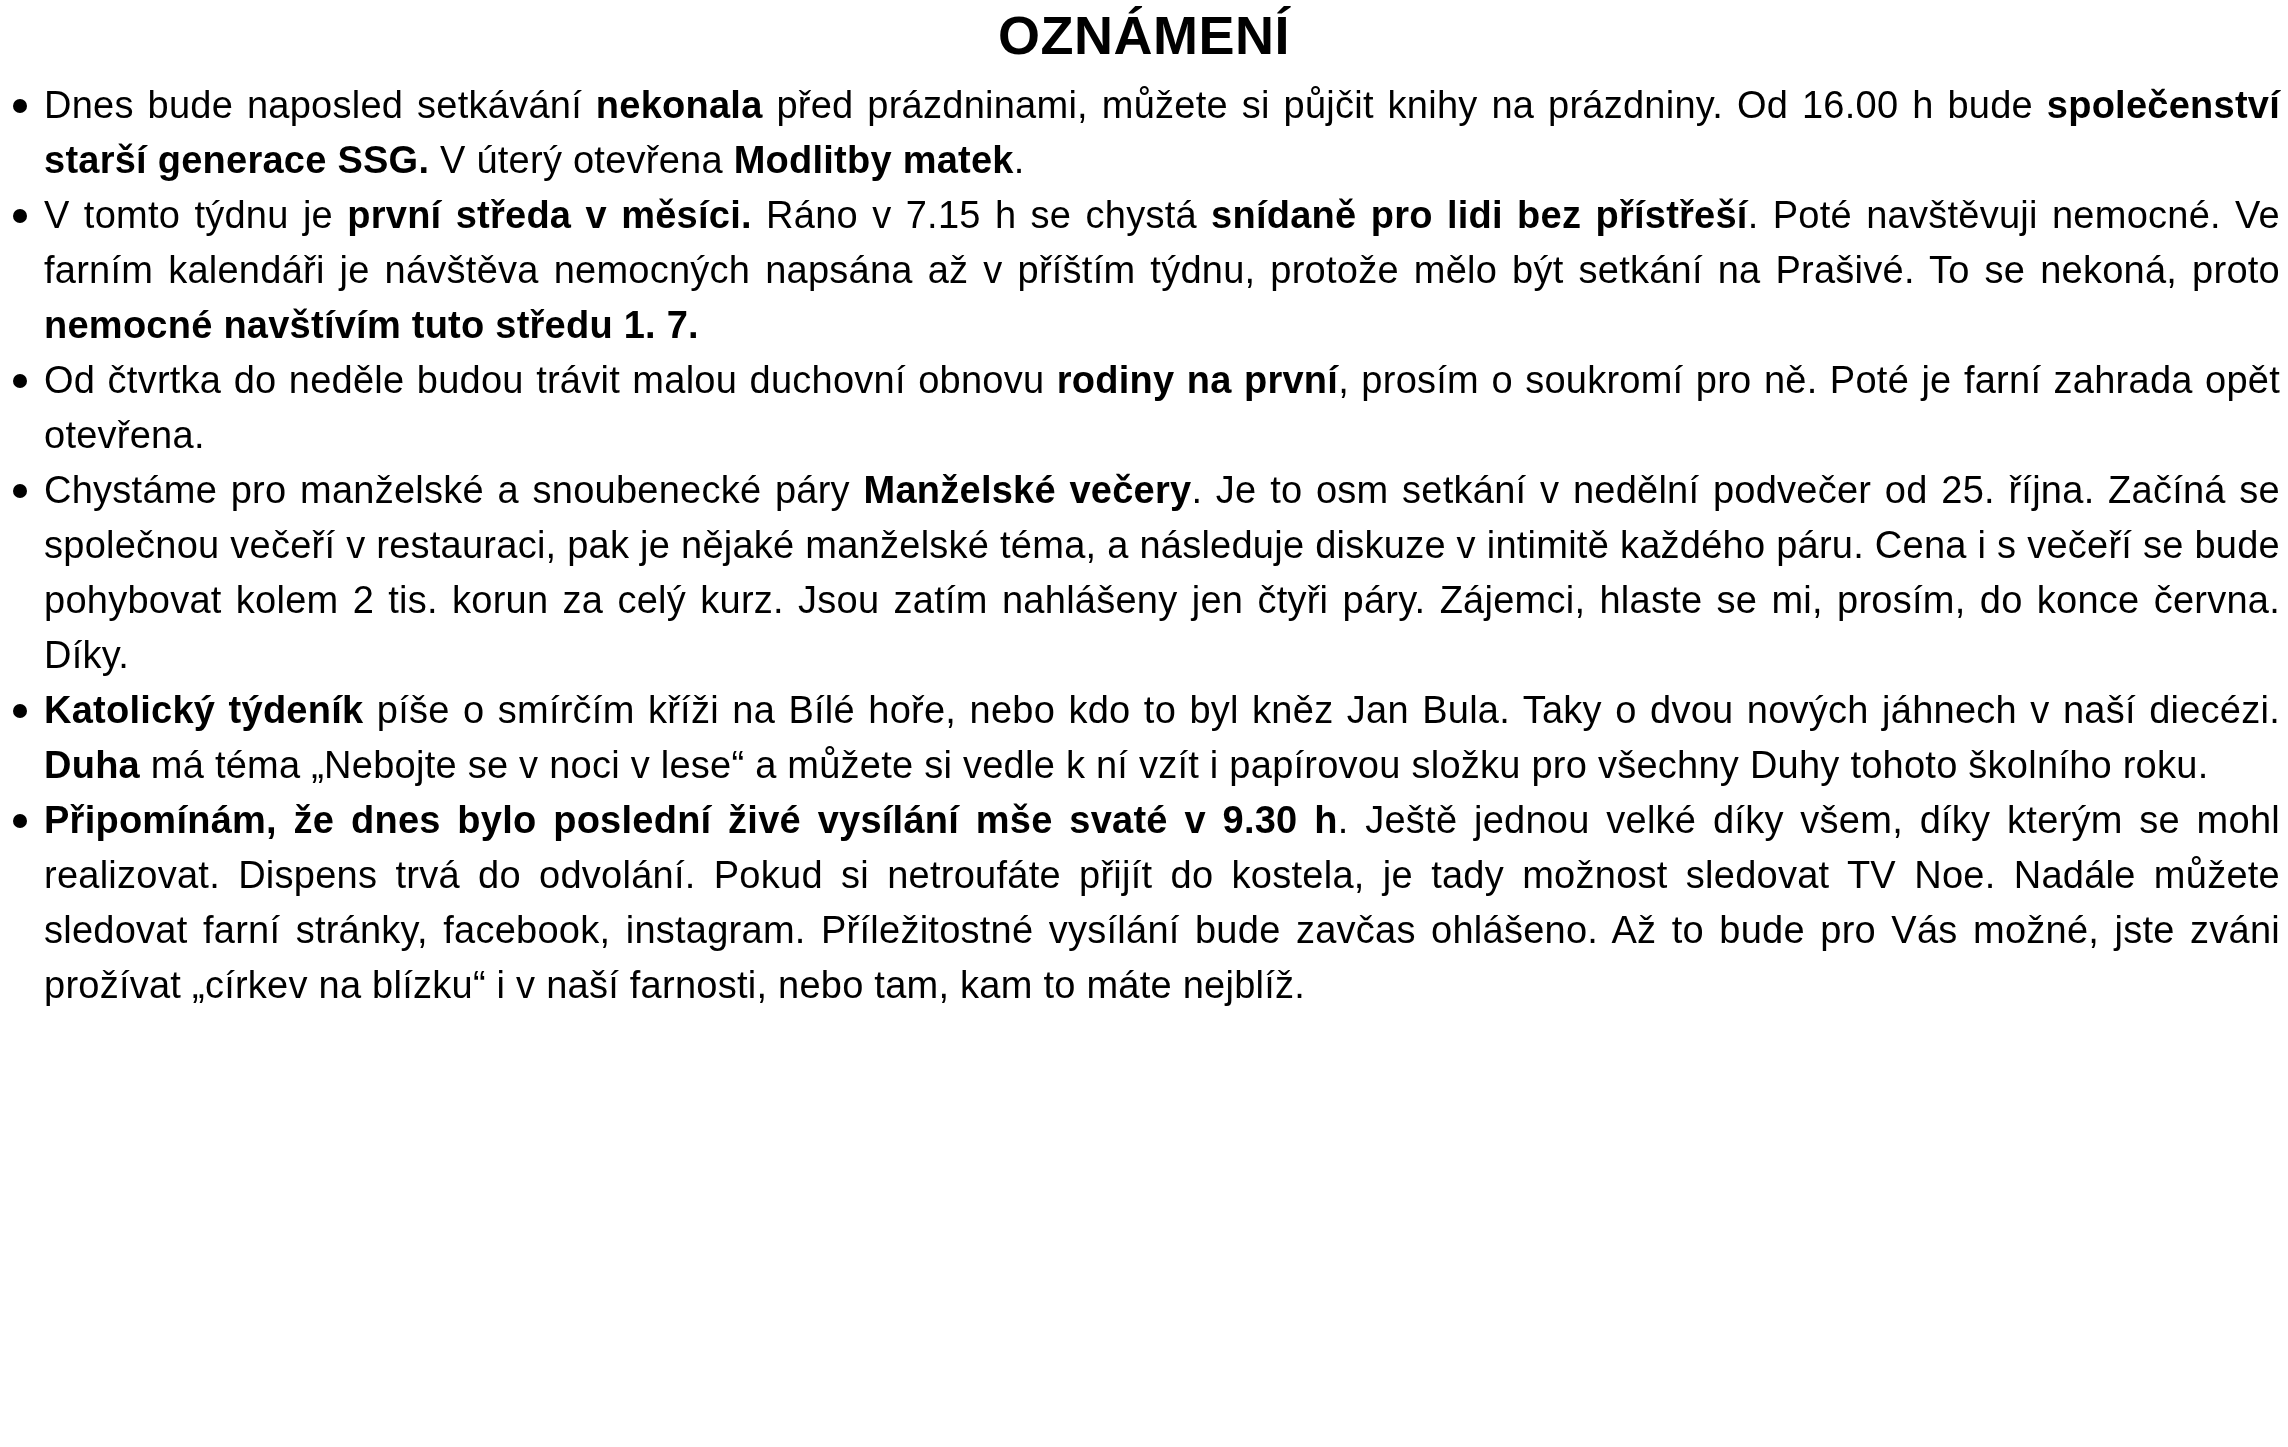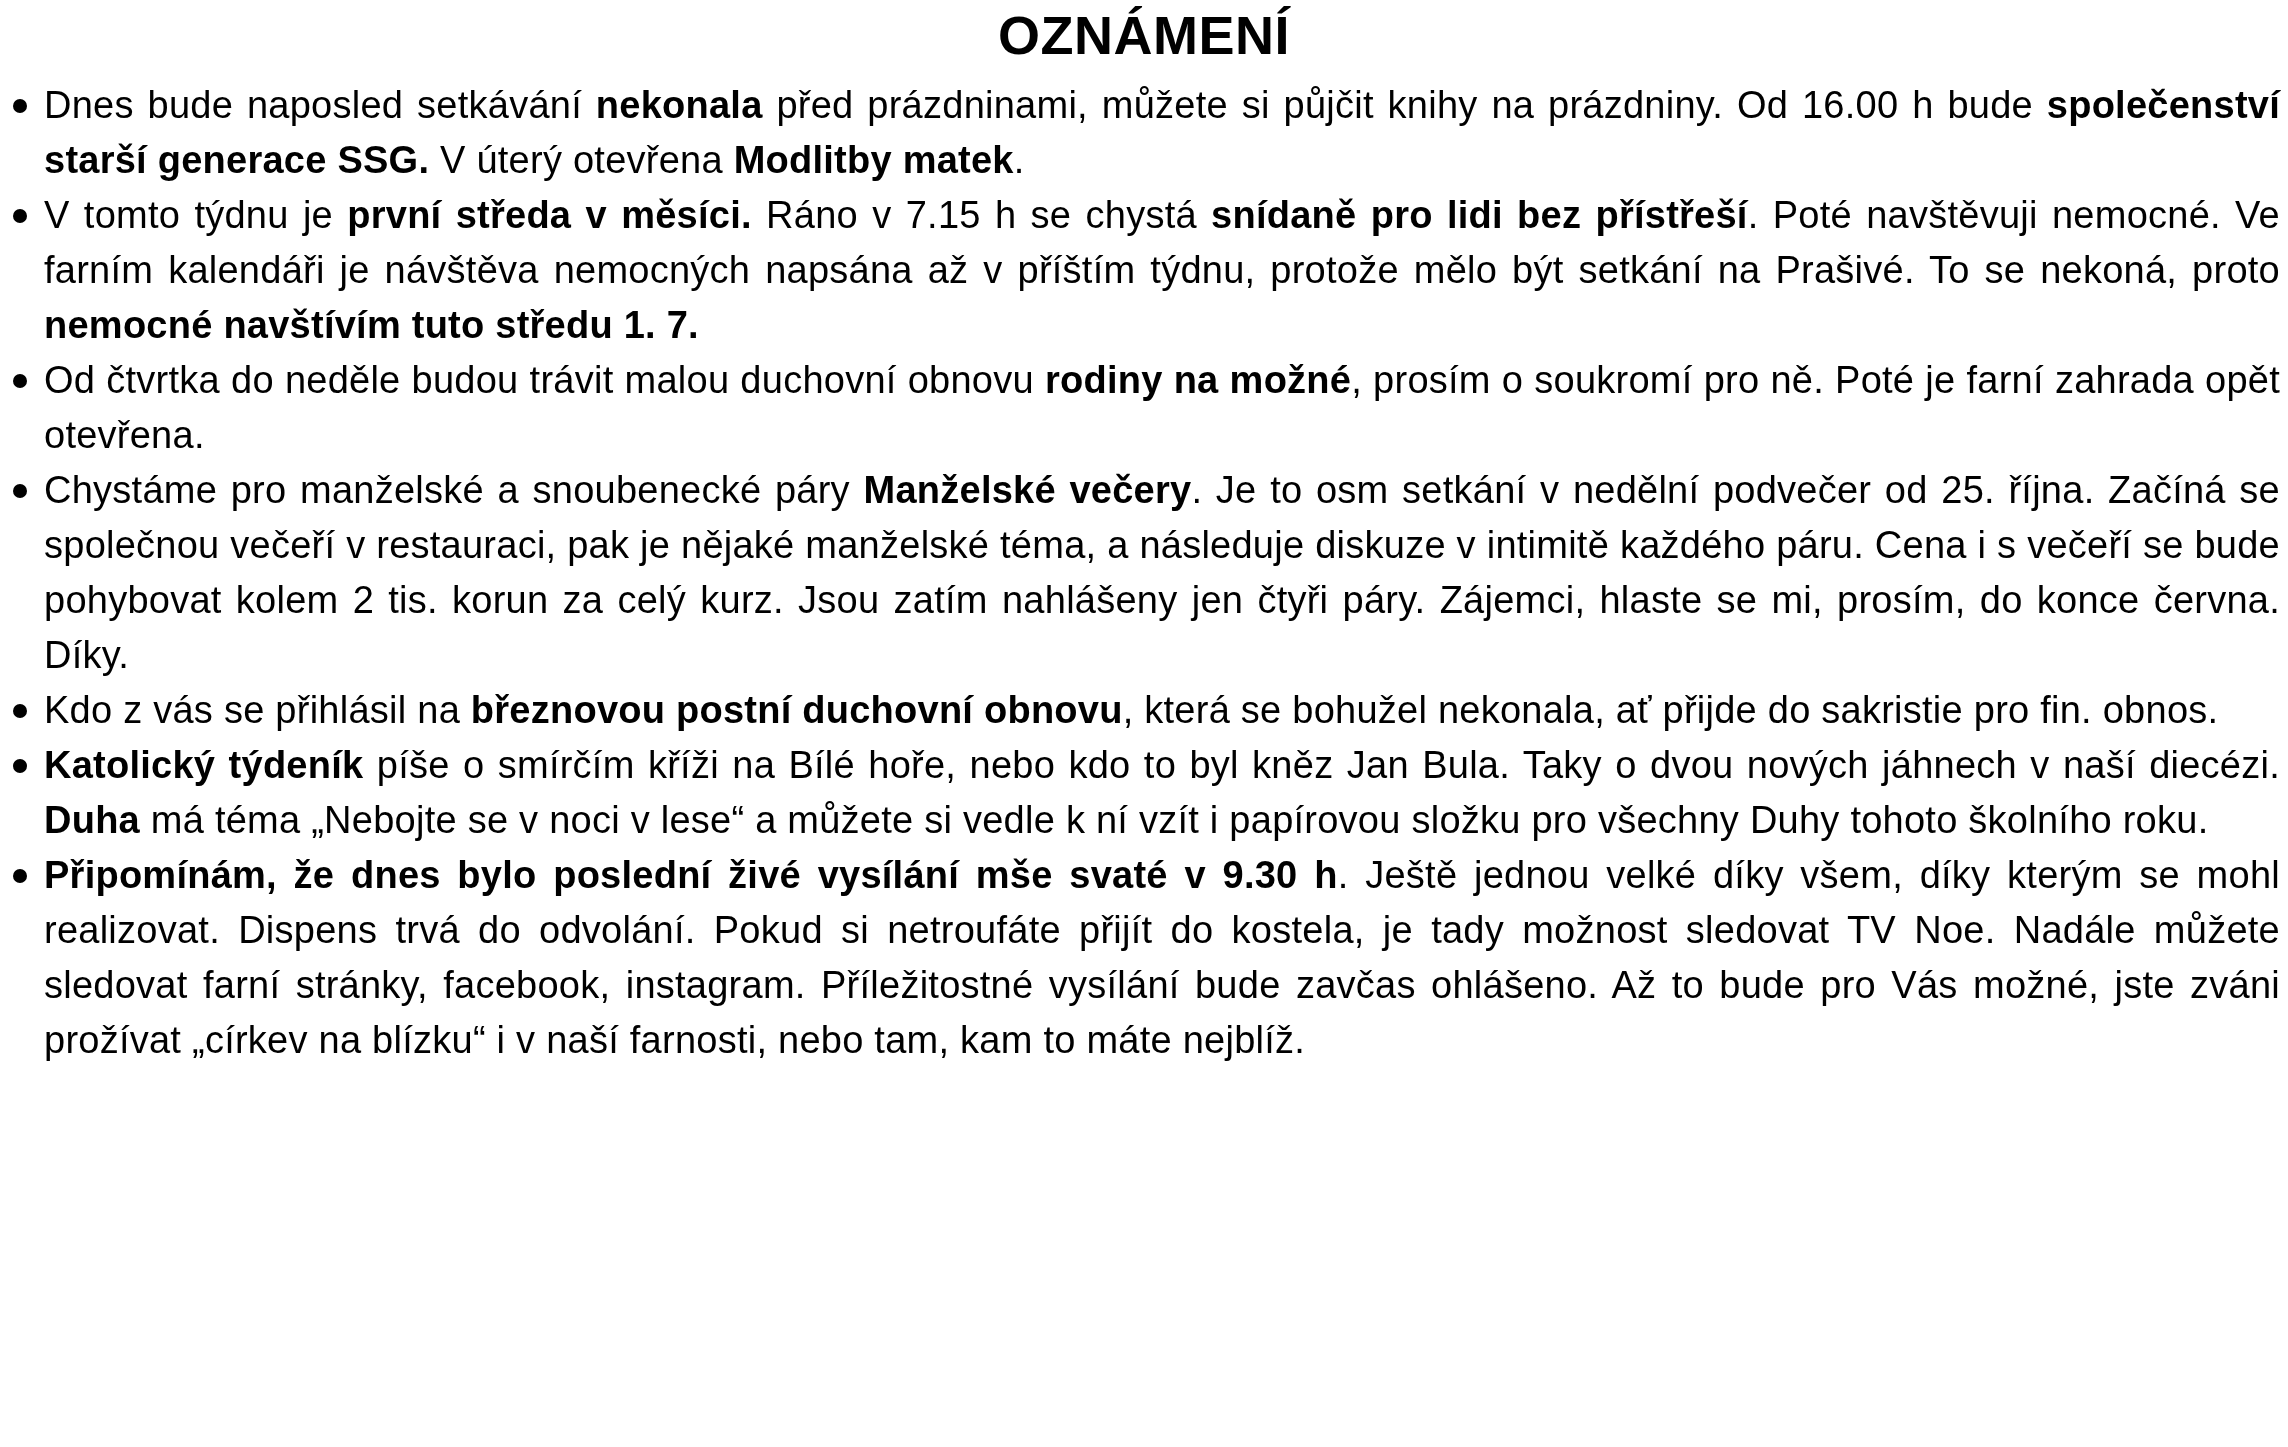--- a/index.html
+++ b/index.html
@@ -51,19 +51,18 @@
   .b { font-weight: 700; }
 </style>
 </head>
 <body>
 
 <div class="page">
   <h1 class="title">OZNÁMENÍ</h1>
   <ul class="announcements">
       <li><span class="dot"></span><span>Dnes bude naposled setkávání </span><span class="b">nekonala</span><span> před prázdninami, můžete si půjčit knihy na prázdniny. Od 16.00 h bude </span><span class="b">společenství starší generace SSG.</span><span> V úterý otevřena </span><span class="b">Modlitby matek</span><span>.</span></li>
       <li><span class="dot"></span><span>V tomto týdnu je </span><span class="b">první středa v měsíci.</span><span> Ráno v 7.15 h se chystá </span><span class="b">snídaně pro lidi bez přístřeší</span><span>. Poté navštěvuji nemocné. Ve farním kalendáři je návštěva nemocných napsána až v příštím týdnu, protože mělo být setkání na Prašivé. To se nekoná, proto </span><span class="b">nemocné navštívím tuto středu 1. 7.</span></li>
-      <li><span class="dot"></span><span>Od čtvrtka do neděle budou trávit malou duchovní obnovu </span><span class="b">rodiny na možné</span><span>, prosím o soukromí pro ně. Poté je farní zahrada opět otevřena.</span></li>
+      <li><span class="dot"></span><span>Od čtvrtka do neděle budou trávit malou duchovní obnovu </span><span class="b">rodiny na první</span><span>, prosím o soukromí pro ně. Poté je farní zahrada opět otevřena.</span></li>
       <li><span class="dot"></span><span>Chystáme pro manželské a snoubenecké páry </span><span class="b">Manželské večery</span><span>. Je to osm setkání v nedělní podvečer od 25. října. Začíná se společnou večeří v restauraci, pak je nějaké manželské téma, a následuje diskuze v intimitě každého páru. Cena i s večeří se bude pohybovat kolem 2 tis. korun za celý kurz. Jsou zatím nahlášeny jen čtyři páry. Zájemci, hlaste se mi, prosím, do konce června. Díky.</span></li>
-      <li><span class="dot"></span><span>Kdo z vás se přihlásil na </span><span class="b">březnovou postní duchovní obnovu</span><span>, která se bohužel nekonala, ať přijde do sakristie pro fin. obnos.</span></li>
       <li><span class="dot"></span><span class="b">Katolický týdeník</span><span> píše o smírčím kříži na Bílé hoře, nebo kdo to byl kněz Jan Bula. Taky o dvou nových jáhnech v naší diecézi. </span><span class="b">Duha</span><span> má téma „Nebojte se v noci v lese“ a můžete si vedle k ní vzít i papírovou složku pro všechny Duhy tohoto školního roku.</span></li>
       <li><span class="dot"></span><span class="b">Připomínám, že dnes bylo poslední živé vysílání mše svaté v 9.30 h</span><span>. Ještě jednou velké díky všem, díky kterým se mohl realizovat. Dispens trvá do odvolání. Pokud si netroufáte přijít do kostela, je tady možnost sledovat TV Noe. Nadále můžete sledovat farní stránky, facebook, instagram. Příležitostné vysílání bude zavčas ohlášeno. Až to bude pro Vás možné, jste zváni prožívat „církev na blízku“ i v naší farnosti, nebo tam, kam to máte nejblíž.</span></li>
     </ul>
 </div>
 
 </body></html>

